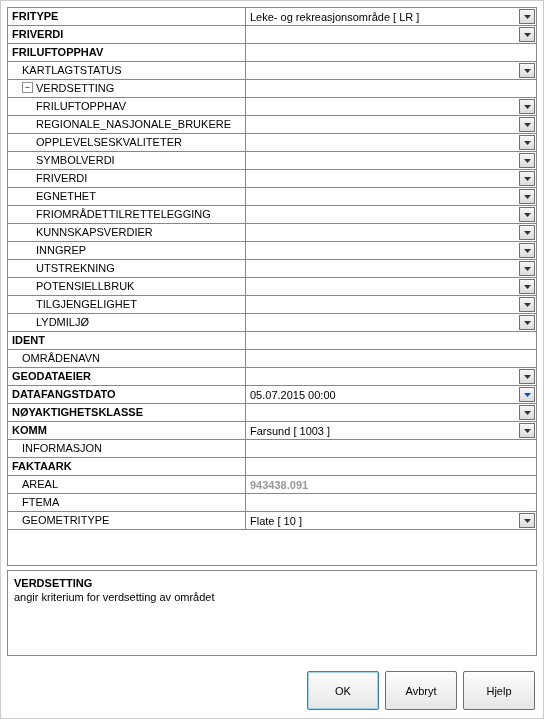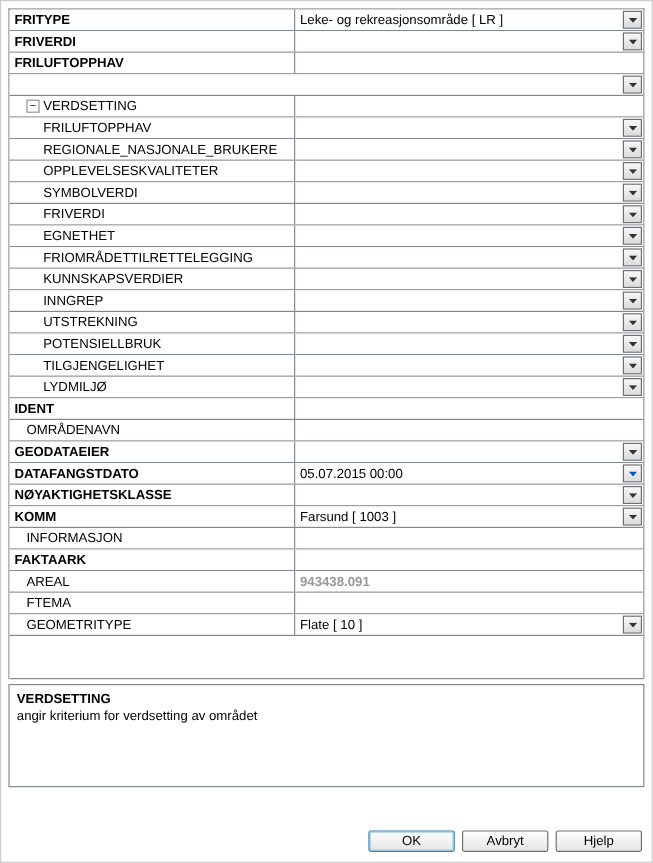--- a/index.html
+++ b/index.html
@@ -21,21 +21,20 @@
     display: flex;
     border-bottom: 1px solid #828790;
     min-height: 18px;
     background: #fff;
   }
   .label-cell {
     width: 238px;
     padding: 2px 4px;
     border-right: 1px solid #828790;
     display: flex;
-    align-items: center;
   }
   .value-cell {
     flex: 1;
     display: flex;
     align-items: flex-end;
     position: relative;
     padding: 2px 4px;
     padding-right: 20px;
   }
   .bold { font-weight: bold; }
@@ -85,21 +84,21 @@
   .desc-title { font-weight: bold; margin-bottom: 2px; }
   .button-bar {
     position: absolute;
     bottom: 8px;
     right: 8px;
     display: flex;
     gap: 6px;
   }
   .btn {
     min-width: 72px;
-    height: 18px;
+    height: 39px;
     font: inherit;
     background: linear-gradient(#fdfdfd,#e6e6e6);
     border: 1px solid #707070;
     border-radius: 2px;
     cursor: pointer;
     padding: 0 10px;
   }
   .btn.default {
     border: 1px solid #3c7fb1;
     box-shadow: 0 0 0 1px #a5d0e7 inset;
@@ -137,20 +136,23 @@
     </div>
     <div class="row">
       <div class="label-cell bold">
         <span>FRILUFTOPPHAV</span>
       </div>
       <div class="value-cell">
         <span class=""></span>
       </div>
     </div>
     <div class="row">
+      <div class="label-cell indent1">
+        <span>KARTLAGTSTATUS</span>
+      </div>
       <div class="value-cell">
         <span class=""></span>
         <span class="dropdown-btn">
           <svg viewBox="0 0 7 4">
             <polygon points="0,0 7,0 3.5,4" fill="#333"></polygon>
           </svg>
         </span>
       </div>
     </div>
     <div class="row">

